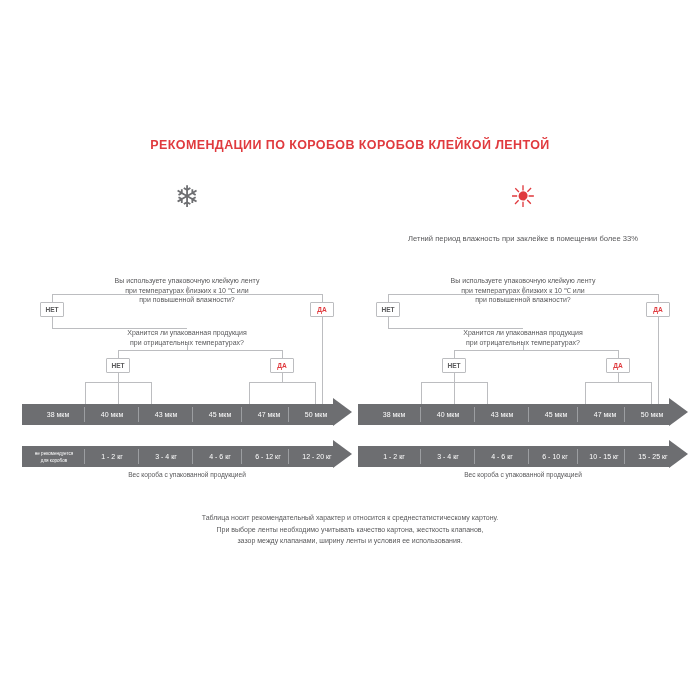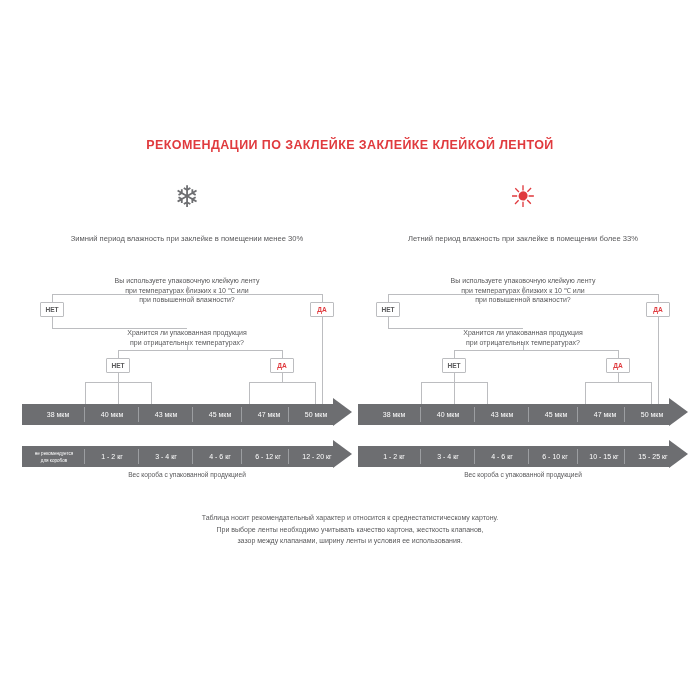--- a/index.html
+++ b/index.html
@@ -153,29 +153,28 @@
     font-size: 7px;
     line-height: 11.5px;
     color: #58585a;
   }
 </style>
 </head>
 <body>
 
 <div class="page">
 
-  <div class="title">РЕКОМЕНДАЦИИ ПО ЗАКЛЕЙКЕ ЗАКЛЕЙКЕ КЛЕЙКОЙ ЛЕНТОЙ</div>
+  <div class="title">РЕКОМЕНДАЦИИ ПО КОРОБОВ КОРОБОВ КЛЕЙКОЙ ЛЕНТОЙ</div>
 
   <div class="col col-left">
 
     <div class="icon-wrap">
       <span class="snow-icon">❄</span>
     </div>
 
-    <div class="season-label">Зимний период влажность при заклейке в помещении менее 30%</div>
 
     <div class="flow">
 
       <div class="q-text q1">
         <div>Вы используете упаковочную клейкую ленту</div>
         <div>при температурах близких к 10 ℃ или</div>
         <div>при повышенной влажности?</div>
       </div>
 
       <div class="line hline" style="left:30px; top:24px; width:270px;"></div>

